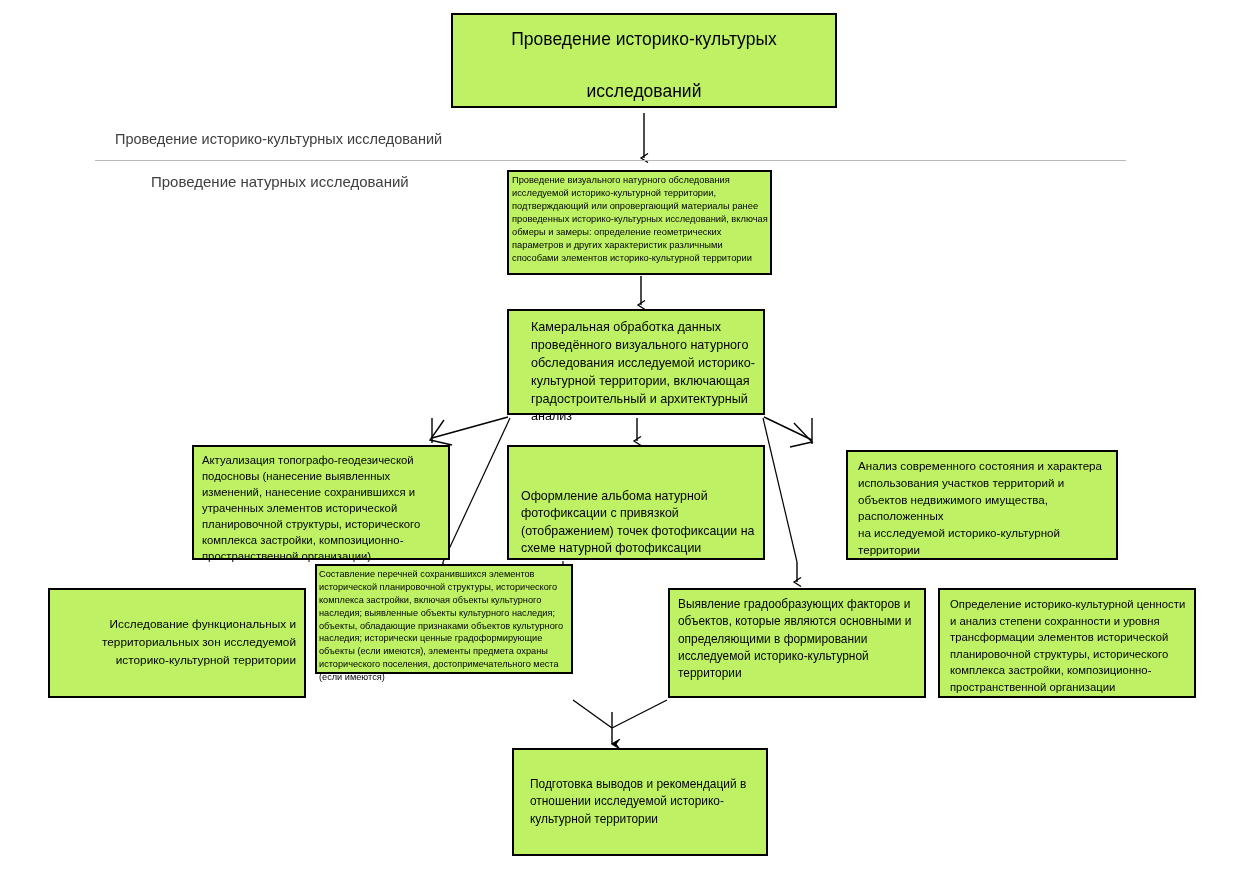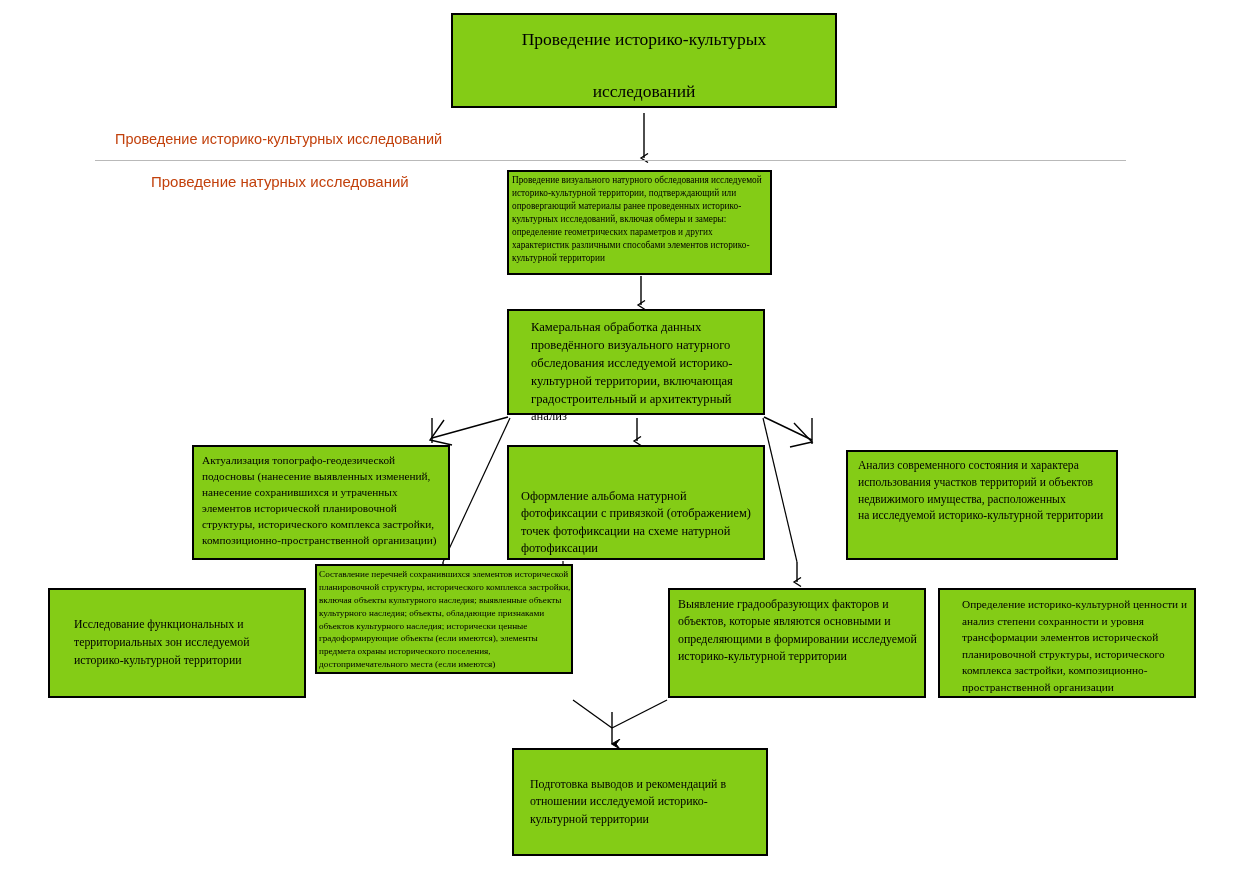--- a/index.html
+++ b/index.html
@@ -13,25 +13,24 @@
     height: 881px;
     background: #ffffff;
     font-family: "Liberation Sans", "DejaVu Sans", sans-serif;
     color: #000000;
     overflow: hidden;
   }
   .node {
     position: absolute;
     box-sizing: border-box;
     border: 2px solid #000000;
-    background: #84cc16;
+    background: #bef264;
     display: flex;
     align-items: center;
     overflow: visible;
-    font-family: Liberation Serif, serif;
   }
   .node .txt {
     display: block;
     width: 100%;
     white-space: pre-line;
   }
   
   #node-title {
     left: 451px;
     top: 13px;
@@ -46,21 +45,21 @@
     text-align: center;
     font-size: 17.5px;
     line-height: 1.25;
   }
   
   .caption {
     position: absolute;
     font-size: 14.5px;
     line-height: 1.2;
     white-space: nowrap;
-    color: #c2410c;
+    color: #404040;
   }
   #caption-hist { left: 115px; top: 131px; }
   #caption-nat  { left: 151px; top: 173px; font-size: 15px; }
 
   #divider {
     position: absolute;
     left: 95px;
     top: 160px;
     width: 1031px;
     height: 0;
@@ -130,21 +129,21 @@
 
   
   #node-zones {
     left: 48px;
     top: 588px;
     width: 258px;
     height: 110px;
     align-items: center;
     padding: 0 8px 0 24px;
   }
-  #node-zones .txt { font-size: 11.8px; line-height: 1.5; }
+  #node-zones .txt { font-size: 11.8px; line-height: 1.5; text-align: right; }
 
   #node-list {
     left: 315px;
     top: 564px;
     width: 258px;
     height: 110px;
     align-items: flex-start;
     padding: 2px 0 0 0;
   }
   #node-list .txt {
@@ -163,21 +162,21 @@
     padding: 6px 4px 0 8px;
   }
   #node-factors .txt { font-size: 11.9px; line-height: 1.45; }
 
   #node-value {
     left: 938px;
     top: 588px;
     width: 258px;
     height: 110px;
     align-items: flex-start;
-    padding: 6px 4px 0 22px;
+    padding: 6px 4px 0 10px;
   }
   #node-value .txt { font-size: 11.3px; line-height: 1.47; }
 
   
   #node-conclusions {
     left: 512px;
     top: 748px;
     width: 256px;
     height: 108px;
     align-items: center;

